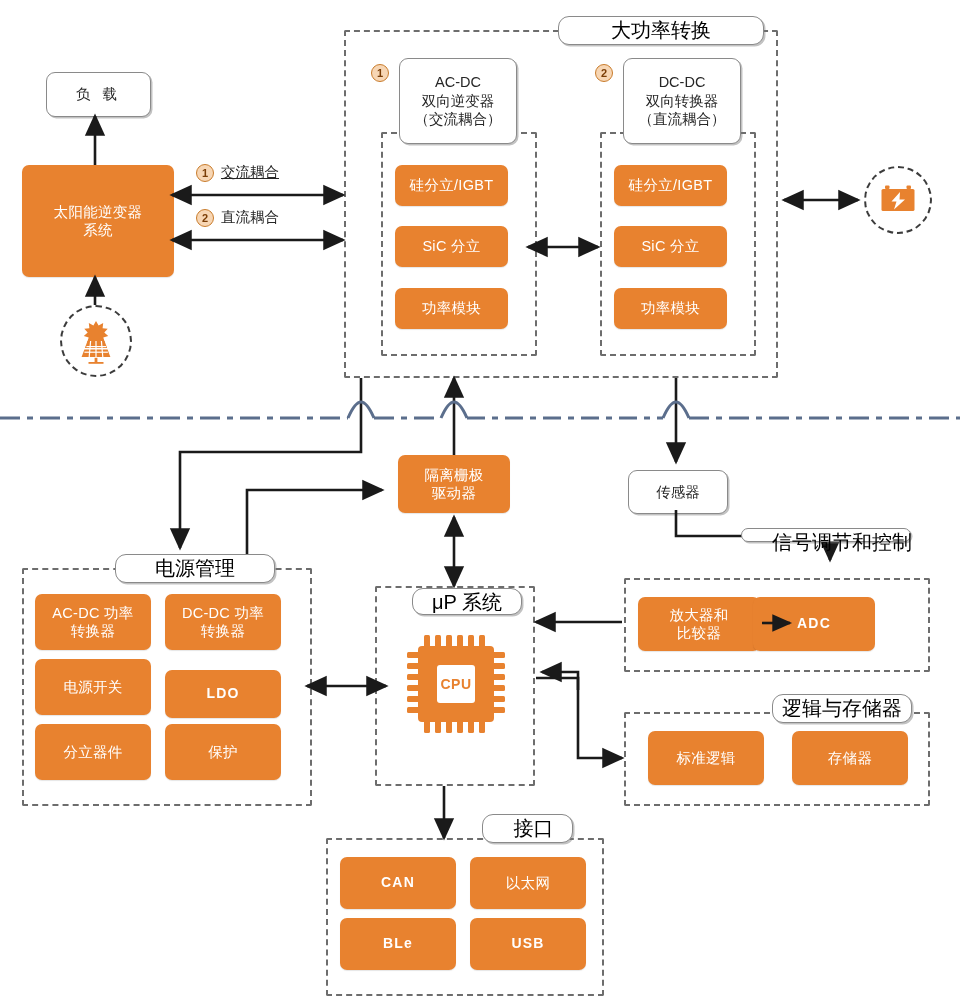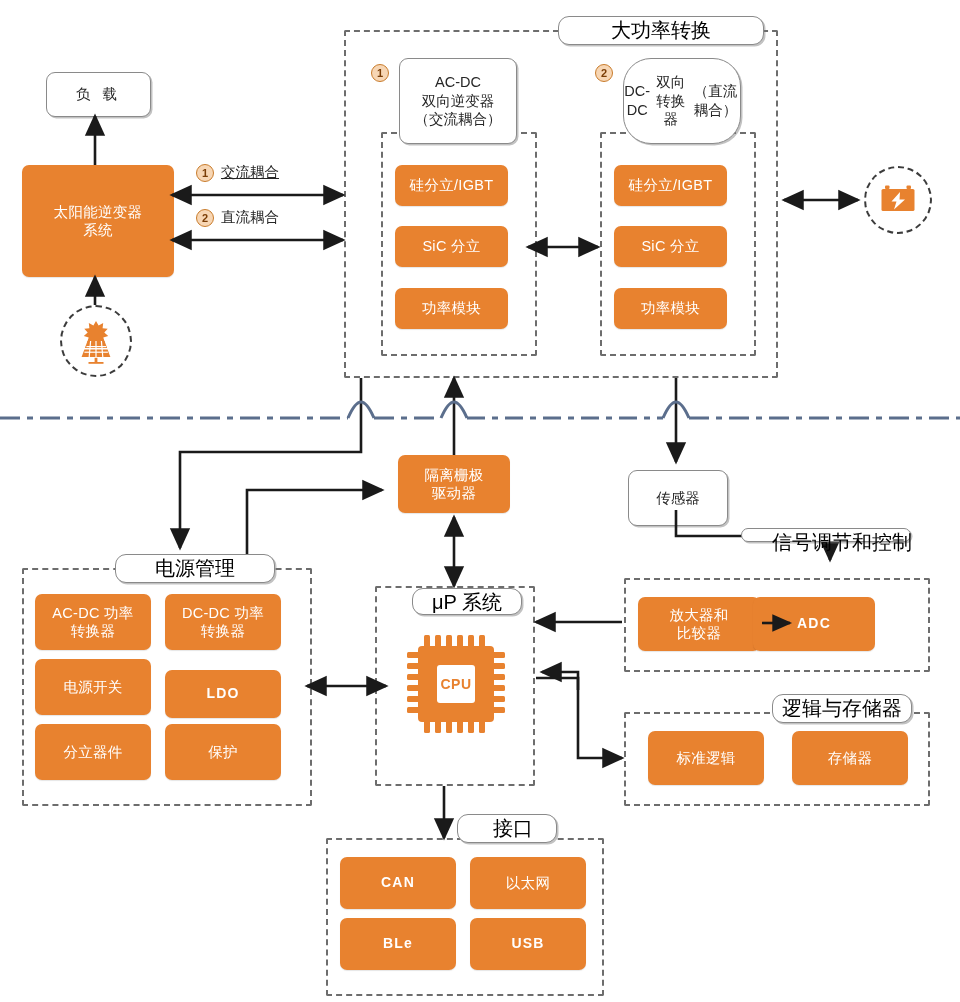--- a/index.html
+++ b/index.html
@@ -195,21 +195,21 @@
     <span>SiC 分立</span>
   </div>
   <div class="abs ob" style="left:395px;top:288px;width:113px;height:41px;">
     <span>功率模块</span>
   </div>
 
   <div class="abs grp" style="left:600px;top:132px;width:156px;height:224px;"></div>
   <div class="abs cnum" style="left:595px;top:64px;">
     <span>2</span>
   </div>
-  <div class="abs wb" style="left:623px;top:58px;width:118px;height:86px;flex-direction:row;border-radius:28px;">
+  <div class="abs wb" style="left:623px;top:58px;width:118px;height:86px;flex-direction:column;">
     <span>DC-DC</span>
     <span>双向转换器</span>
     <span>（直流耦合）</span>
   </div>
   <div class="abs ob" style="left:614px;top:165px;width:113px;height:41px;">
     <span>硅分立/IGBT</span>
   </div>
   <div class="abs ob" style="left:614px;top:226px;width:113px;height:41px;">
     <span>SiC 分立</span>
   </div>
@@ -224,21 +224,21 @@
       <rect x="3.5" y="6" width="33" height="22" rx="1.6" fill="#E8822F"></rect>
       <path d="M22 9 L13.5 18.5 h5 l-2.5 8 L27 16.5 h-5.5z" fill="#ffffff"></path>
     </svg>
   </div>
 
   <div class="abs ob" style="left:398px;top:455px;width:112px;height:58px;flex-direction:column;">
     <span>隔离栅极</span>
     <span>驱动器</span>
   </div>
 
-  <div class="abs wb" style="left:628px;top:470px;width:100px;height:56px;">
+  <div class="abs wb" style="left:628px;top:470px;width:100px;height:44px;">
     <span>传感器</span>
   </div>
 
   <div class="abs grp" style="left:22px;top:568px;width:290px;height:238px;"></div>
   <div class="abs pill" style="left:115px;top:554px;width:160px;height:29px;">
     <span>电源管理</span>
   </div>
   <div class="abs ob" style="left:35px;top:594px;width:116px;height:56px;flex-direction:column;">
     <span>AC-DC 功率</span>
     <span>转换器</span>
@@ -319,21 +319,21 @@
     <span>逻辑与存储器</span>
   </div>
   <div class="abs ob" style="left:648px;top:731px;width:116px;height:54px;">
     <span>标准逻辑</span>
   </div>
   <div class="abs ob" style="left:792px;top:731px;width:116px;height:54px;">
     <span>存储器</span>
   </div>
 
   <div class="abs grp" style="left:326px;top:838px;width:278px;height:158px;"></div>
-  <div class="abs pill" style="left:457px;top:814px;width:100px;height:29px;padding-left:12px;">
+  <div class="abs pill" style="left:482px;top:814px;width:91px;height:29px;padding-left:12px;">
     <span>接口</span>
   </div>
   <div class="abs ob bold" style="left:340px;top:857px;width:116px;height:52px;">
     <span>CAN</span>
   </div>
   <div class="abs ob" style="left:470px;top:857px;width:116px;height:52px;">
     <span>以太网</span>
   </div>
   <div class="abs ob bold" style="left:340px;top:918px;width:116px;height:52px;">
     <span>BLe</span>

